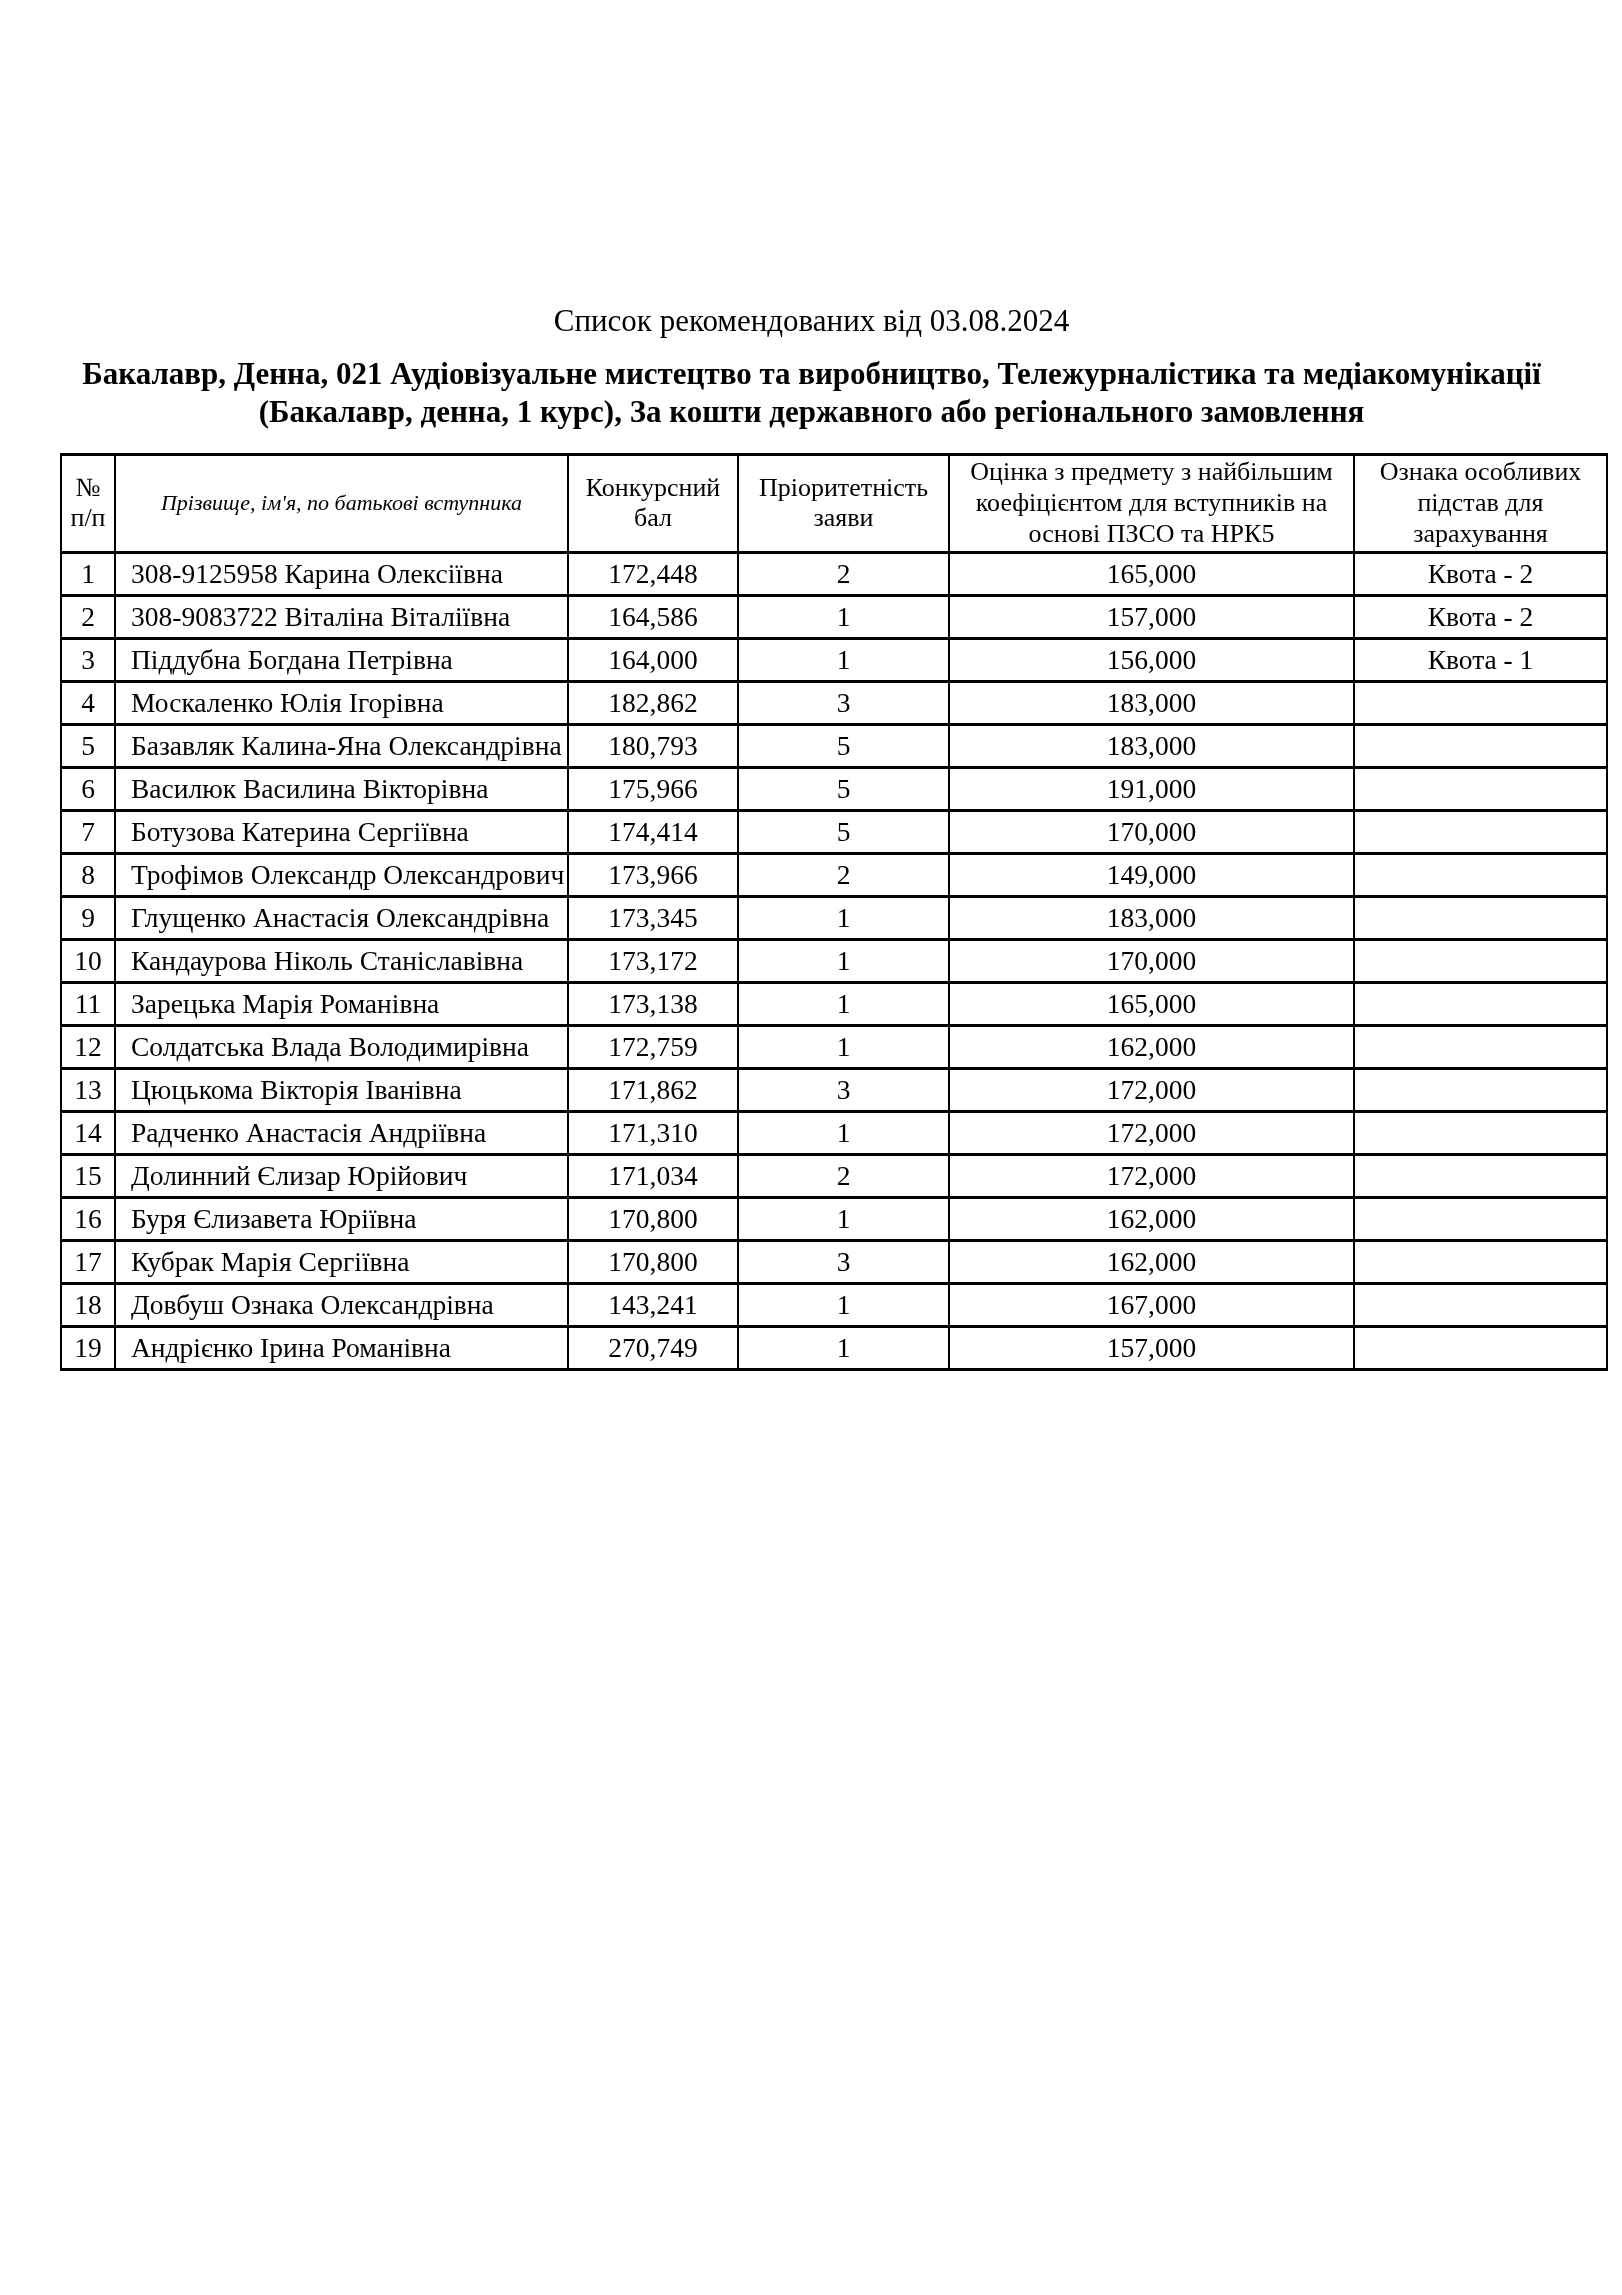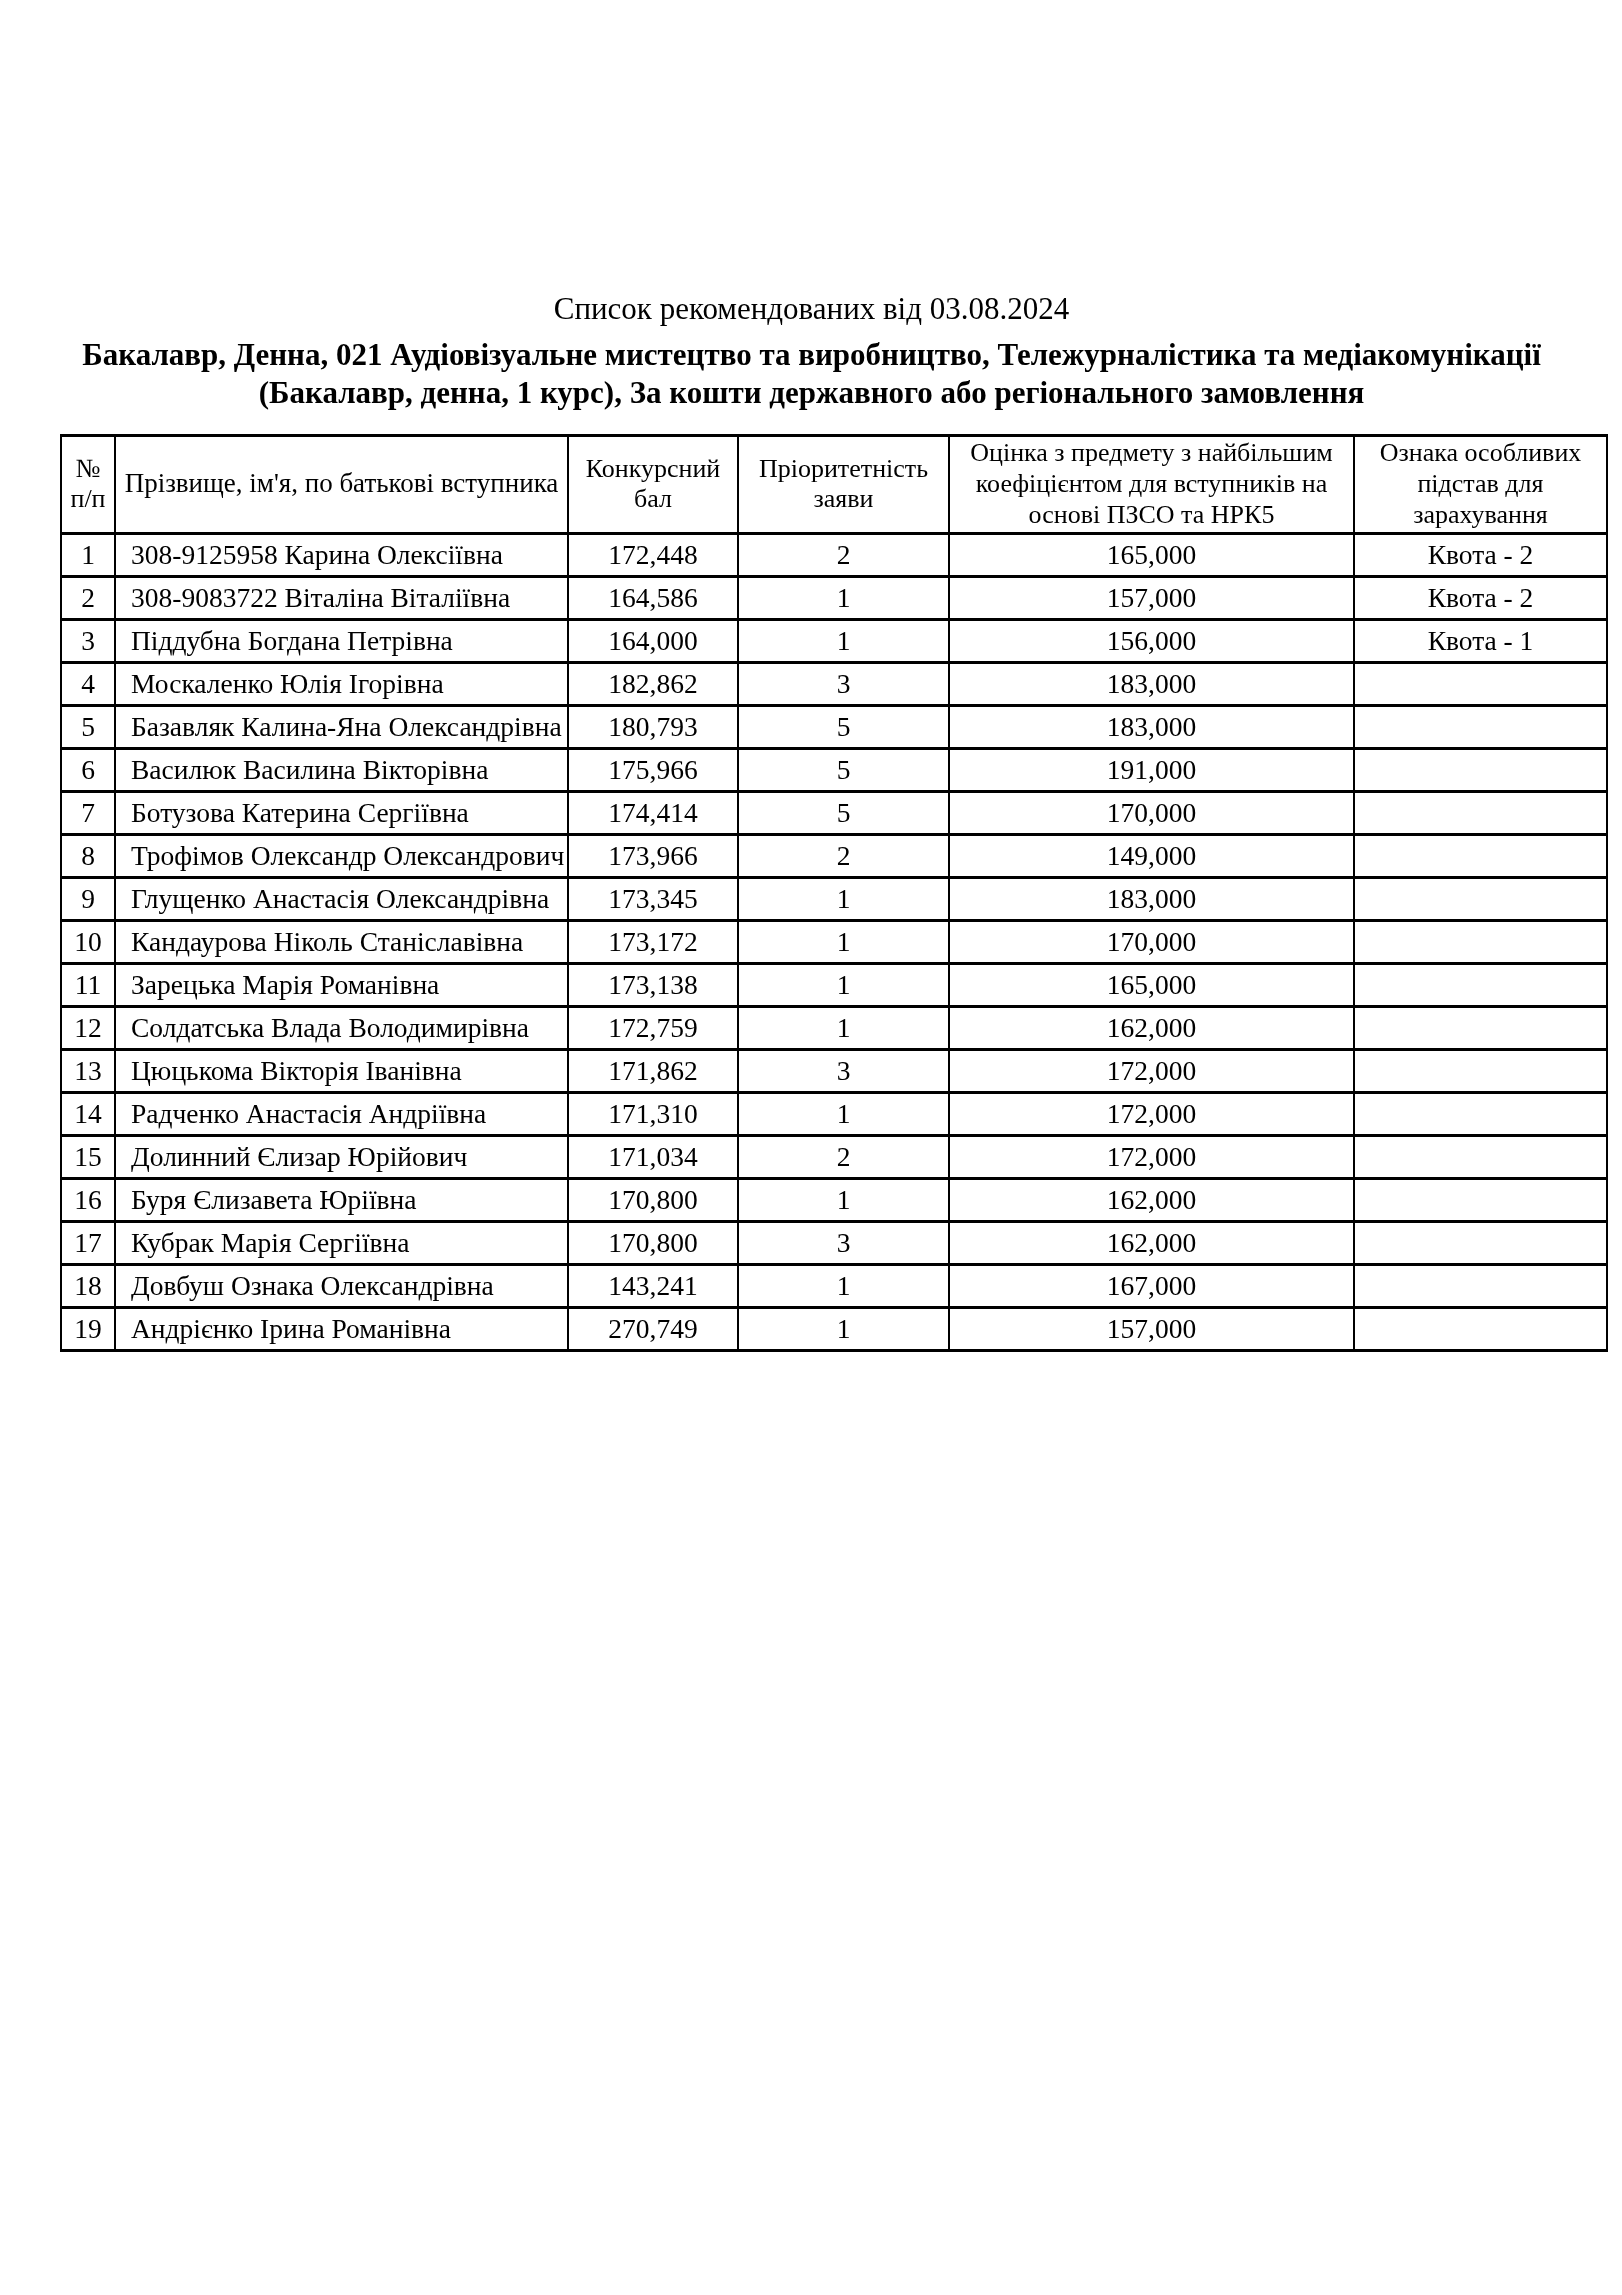--- a/index.html
+++ b/index.html
@@ -13,21 +13,21 @@
     height: 2295px;
     background: #ffffff;
     font-family: "Liberation Serif", "DejaVu Serif", serif;
     color: #000000;
     overflow: hidden;
   }
   .title-block {
     padding-top: 287px;
   }
   .doc-title {
-    margin: 4px;
+    margin: 16px;
     font-size: 31px;
     font-weight: 400;
     text-align: center;
   }
   .doc-subtitle {
     margin: 9px auto 0 auto;
     width: 1485px;
     font-size: 31px;
     font-weight: 700;
     text-align: center;
@@ -50,21 +50,21 @@
     overflow: hidden;
   }
   .rec-table th {
     font-weight: 400;
     font-size: 26px;
     line-height: 1.18;
     text-align: center;
     height: 93px;
     padding: 1.3px 2.6px;
   }
-  .rec-table th.h-name { font-size: 27px; white-space: nowrap; padding: 1.3px 1.3px; }
+  .rec-table th.h-name { font-size: 22px; white-space: nowrap; padding: 1.3px 1.3px; font-style: italic; }
   .rec-table td {
     font-size: 27.5px;
     height: 40px;
     line-height: 1;
     text-align: center;
     white-space: nowrap;
   }
   .rec-table td.c-name {
     text-align: left;
     padding-left: 15px;

